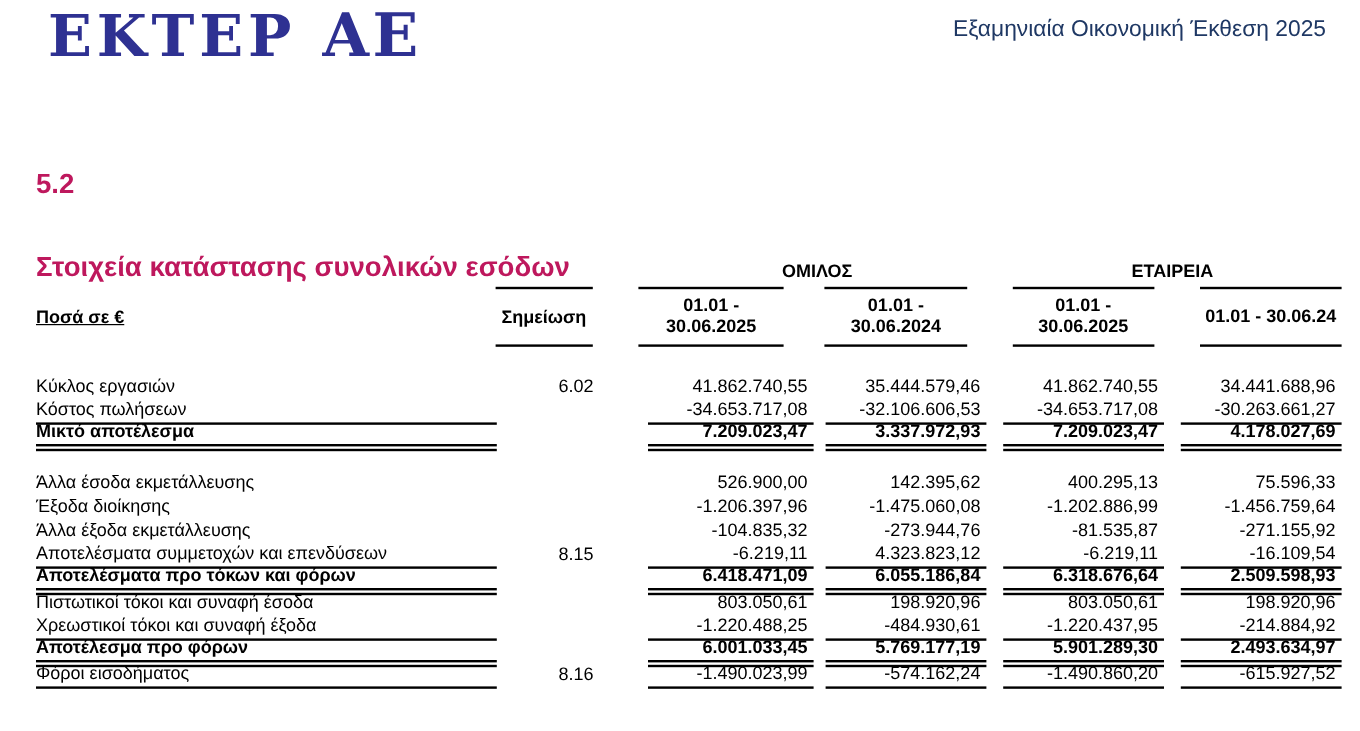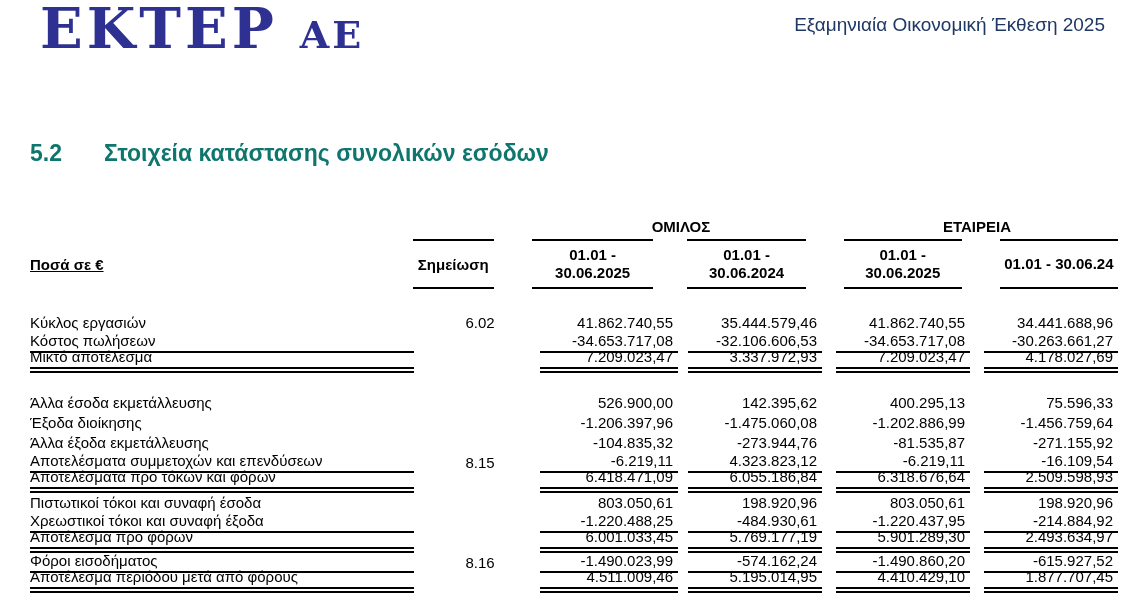--- a/index.html
+++ b/index.html
@@ -5,32 +5,32 @@
   html,body { margin:0; padding:0; background:#ffffff; }
   .page {
     position:relative; width:1133px; height:609px; background:#ffffff;
     font-family:"Liberation Sans", sans-serif; color:#000; overflow:hidden;
   }
   
   .logo {
     position:absolute; left:40px; top:0; display:flex; align-items:baseline; gap:22px;
     color:#2e3192; font-family:"DejaVu Serif", serif; font-weight:bold;
   }
-  .logo-main { font-size:56px; letter-spacing:4px; line-height:1.0; }
-  .logo-suffix { font-size:38px; letter-spacing:3px; }
+  .logo-main { font-size:48px; letter-spacing:4px; line-height:1.0; }
+  .logo-suffix { font-size:50px; letter-spacing:3px; }
   .report-title { position:absolute; right:28px; top:14px; font-size:19px; color:#1f3864; }
   
   .heading {
     position:absolute; left:30px; top:140px; display:flex; gap:42px;
-    font-size:23px; font-weight:bold; color:#0f766e;
+    font-size:23px; font-weight:bold; color:#be185d;flex-direction:column;
   }
   
   .table { position:absolute; left:30px; top:215px; width:1088px; font-size:15px; }
-  .tr { display:flex; align-items:flex-end; height:20px; line-height:20px; white-space:nowrap; }
-  .bold { font-weight:normal; }
+  .tr { display:flex; align-items:center; height:20px; line-height:20px; white-space:nowrap; }
+  .bold { font-weight:bold; }
   .lbl { width:384px; }
   .note { width:92px; margin-left:20px; text-align:center; }
   .v  { text-align:right; padding-right:5px; box-sizing:border-box; }
   .v1 { width:138px; margin-left:14px; }
   .v2 { width:134px; margin-left:10px; }
   .v3 { width:134px; margin-left:14px; }
   .v4 { width:134px; margin-left:14px; }
   .u { border-bottom:2px solid #000; }
   .d { border-bottom:6px double #000; }
   .group-row { display:flex; height:24px; line-height:24px; font-weight:bold; }
@@ -206,23 +206,15 @@
 
     <div class="tr">
       <div class="lbl u">Φόροι εισοδήματος</div>
       <div class="note">8.16</div>
       <div class="v v1 u">-1.490.023,99</div>
       <div class="v v2 u">-574.162,24</div>
       <div class="v v3 u">-1.490.860,20</div>
       <div class="v v4 u">-615.927,52</div>
     </div>
 
-    <div class="tr bold">
-      <div class="lbl d">Αποτέλεσμα περιόδου μετά από φόρους</div>
-      <div class="note"></div>
-      <div class="v v1 d">4.511.009,46</div>
-      <div class="v v2 d">5.195.014,95</div>
-      <div class="v v3 d">4.410.429,10</div>
-      <div class="v v4 d">1.877.707,45</div>
-    </div>
 
   </div>
 </div>
 
 </body></html>

